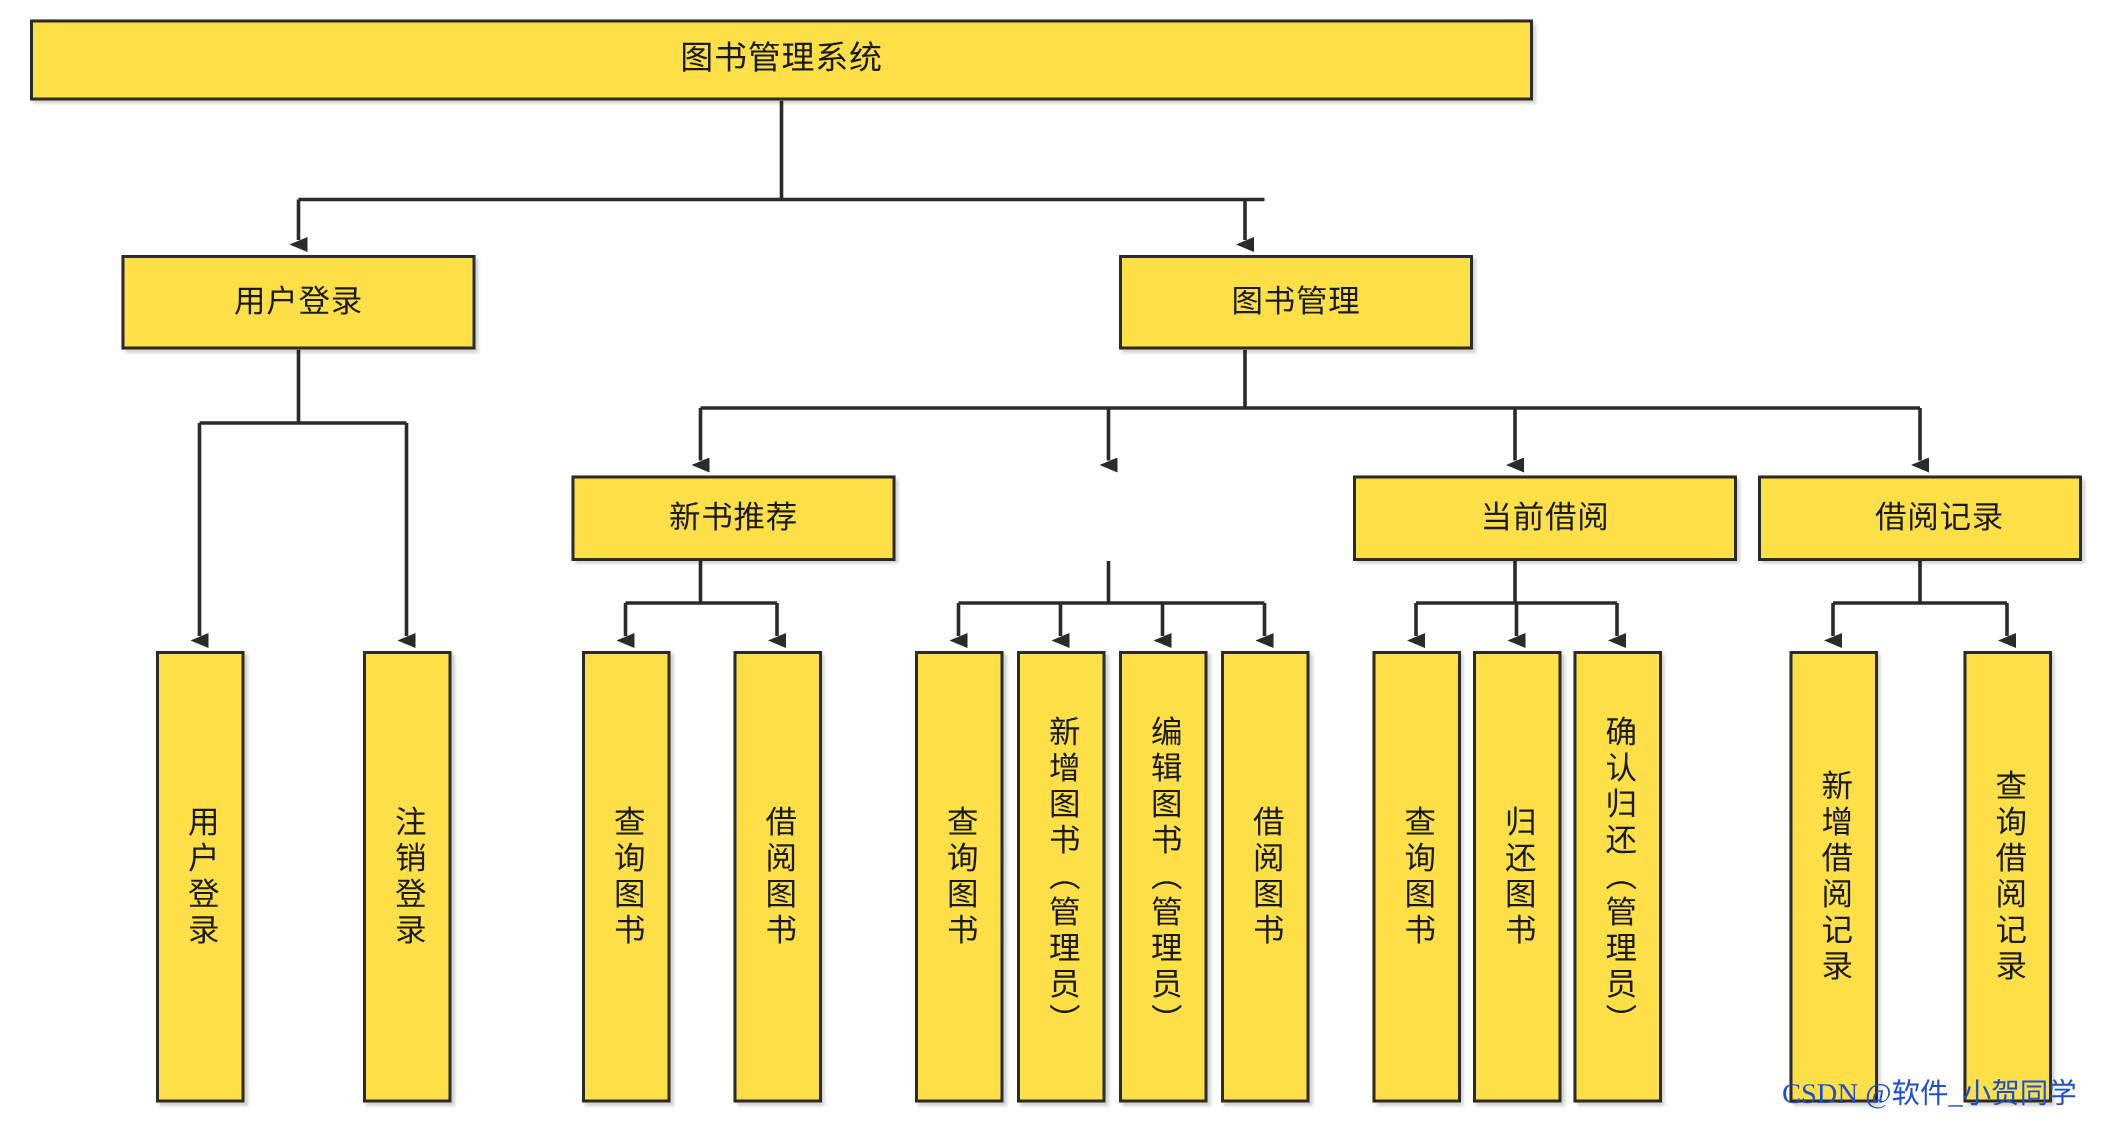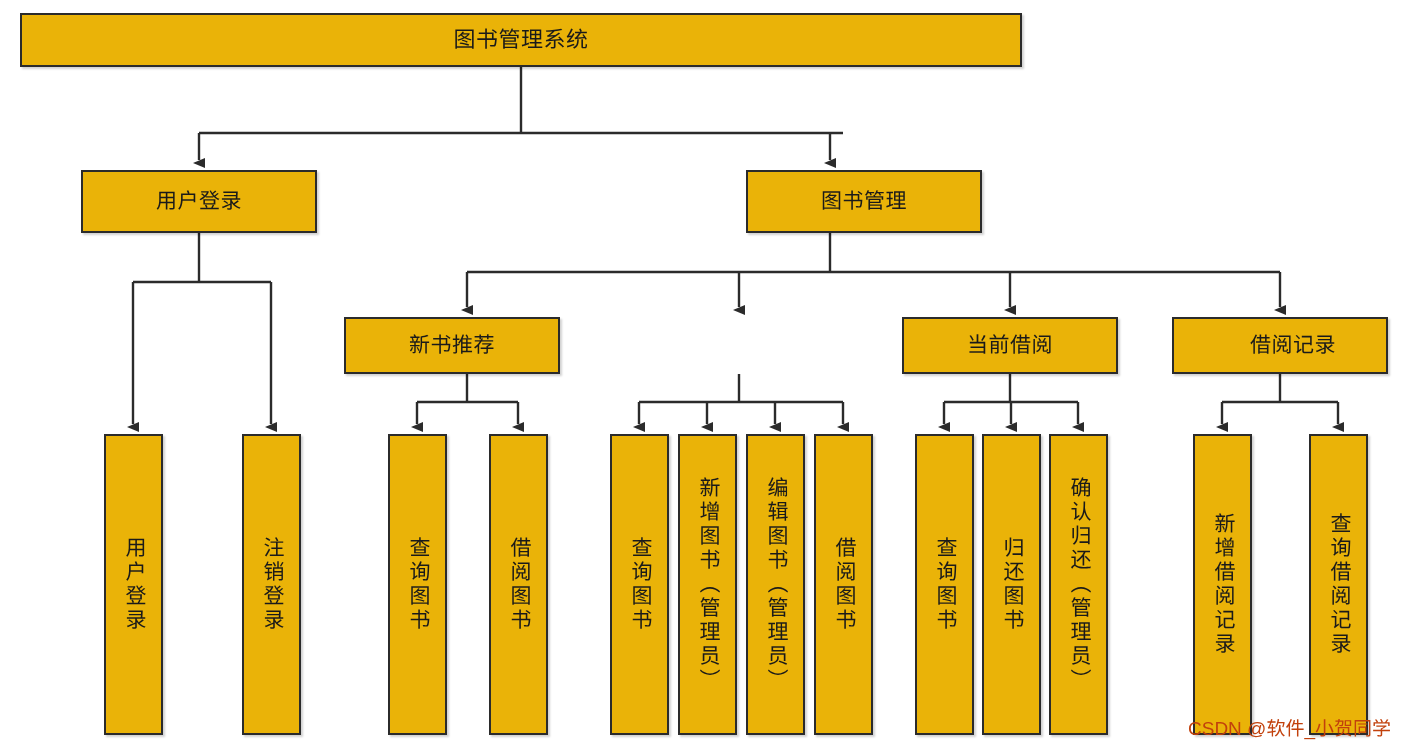--- a/index.html
+++ b/index.html
@@ -21,21 +21,21 @@
   #edge-layer {
     position: absolute;
     left: 0;
     top: 0;
     width: 1405px;
     height: 747px;
   }
   .node {
     position: absolute;
     box-sizing: border-box;
-    background: #eab308;
+    background: #fde047;
     border: 2px solid #2b2b2b;
     box-shadow: 2px 2px 2px rgba(0,0,0,0.18);
     display: flex;
     align-items: center;
     justify-content: center;
     z-index: 2;
   }
   .node-label {
     color: #1a1a1a;
     font-size: 21px;
@@ -49,24 +49,24 @@
     text-orientation: upright;
     letter-spacing: 3px;
     font-size: 21px;
   }
   .node.root .node-label { font-size: 22px; }
   .watermark {
     position: absolute;
     left: 1188px;
     top: 713px;
     font-size: 19px;
-    color: #c2410c;
+    color: #1d4ed8;
     white-space: nowrap;
     z-index: 3;
-    font-family: Liberation Sans, sans-serif;
+    font-family: Liberation Serif, serif;
   }
 </style>
 </head>
 <body>
 
 <div id="diagram-root">
 
   <svg id="edge-layer" viewBox="0 0 1405 747" xmlns="http://www.w3.org/2000/svg">
     <defs>
       <marker id="arrow" markerWidth="10" markerHeight="12" refX="2" refY="6" orient="auto" markerUnits="userSpaceOnUse">
@@ -122,26 +122,26 @@
   </div>
 
   <div class="node" style="left:81px; top:170px; width:236px; height:63px;">
     <span class="node-label">用户登录</span>
   </div>
 
   <div class="node" style="left:712px; top:170px; width:236px; height:63px;margin-left:34px;">
     <span class="node-label">图书管理</span>
   </div>
 
-  <div class="node" style="left:344px; top:317px; width:216px; height:57px;">
+  <div class="node" style="left:381px; top:317px; width:216px; height:57px;">
     <span class="node-label">新书推荐</span>
   </div>
 
 
-  <div class="node" style="left:902px; top:317px; width:216px; height:57px;">
+  <div class="node" style="left:902px; top:317px; width:256px; height:57px;">
     <span class="node-label">当前借阅</span>
   </div>
 
   <div class="node" style="left:1172px; top:317px; width:216px; height:57px;padding-left:26px;">
     <span class="node-label">借阅记录</span>
   </div>
 
   <div class="node vertical" style="left:104px; top:434px; width:59px; height:301px;">
     <span class="node-label">用户登录</span>
   </div>

